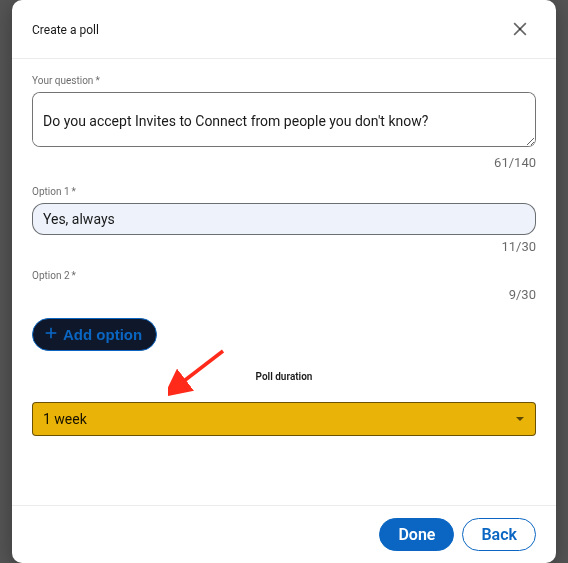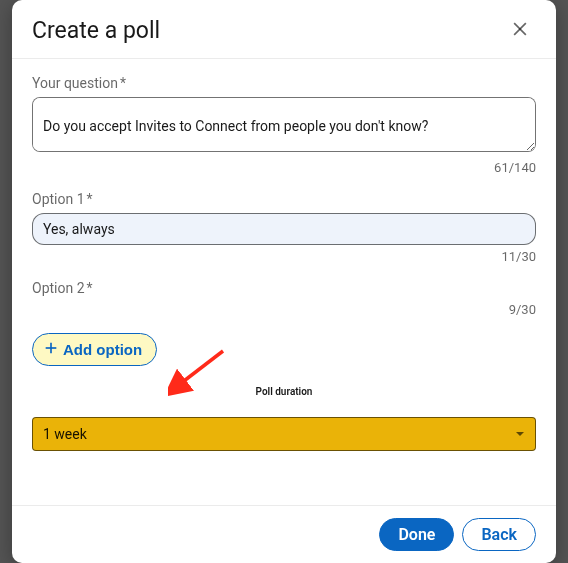--- a/index.html
+++ b/index.html
@@ -30,21 +30,21 @@
     box-shadow: 0 4px 20px rgba(0,0,0,0.3);
     overflow: hidden;
   }
   .modal-header {
     display: flex;
     align-items: center;
     justify-content: space-between;
     padding: 14px 20px 12px 20px;
   }
   .modal-title {
-    font-size: 23px;
+    font-size: 12px;
     font-weight: 400;
     color: rgba(0,0,0,0.9);
   }
   .close-btn {
     width: 32px;
     height: 32px;
     border: none;
     background: transparent;
     border-radius: 50%;
     display: flex;
@@ -63,21 +63,21 @@
     position: absolute;
     inset: 0;
     overflow-y: auto;
     border-top: 1px solid rgba(0,0,0,0.08);
     border-bottom: 1px solid rgba(0,0,0,0.08);
   }
   .modal-body-inner {
     padding: 16px 20px 20px 20px;
   }
   .field-label {
-    font-size: 14px;
+    font-size: 10px;
     color: rgba(0,0,0,0.6);
     margin-bottom: 6px;
   }
   .field-label-strong {
     font-size: 10px;
     color: rgba(0,0,0,0.9);
     font-weight: 600;
     margin-bottom: 20px;
     text-align: center;
   }
@@ -114,21 +114,21 @@
     font-family: inherit;
     color: rgba(0,0,0,0.9);
     background: #eef3fb;
   }
   .add-option-btn {
     display: inline-flex;
     align-items: center;
     gap: 4px;
     border: 1px solid #0a66c2;
     color: #0a66c2;
-    background: #fef9c3;
+    background: #0f172a;
     border-radius: 18px;
     padding: 6px 14px 6px 10px;
     font-size: 15px;
     font-weight: 600;
     cursor: pointer;
     margin-bottom: 20px;
   }
   .add-option-btn svg { width: 16px; height: 16px; }
   .select-wrap {
     position: relative;

